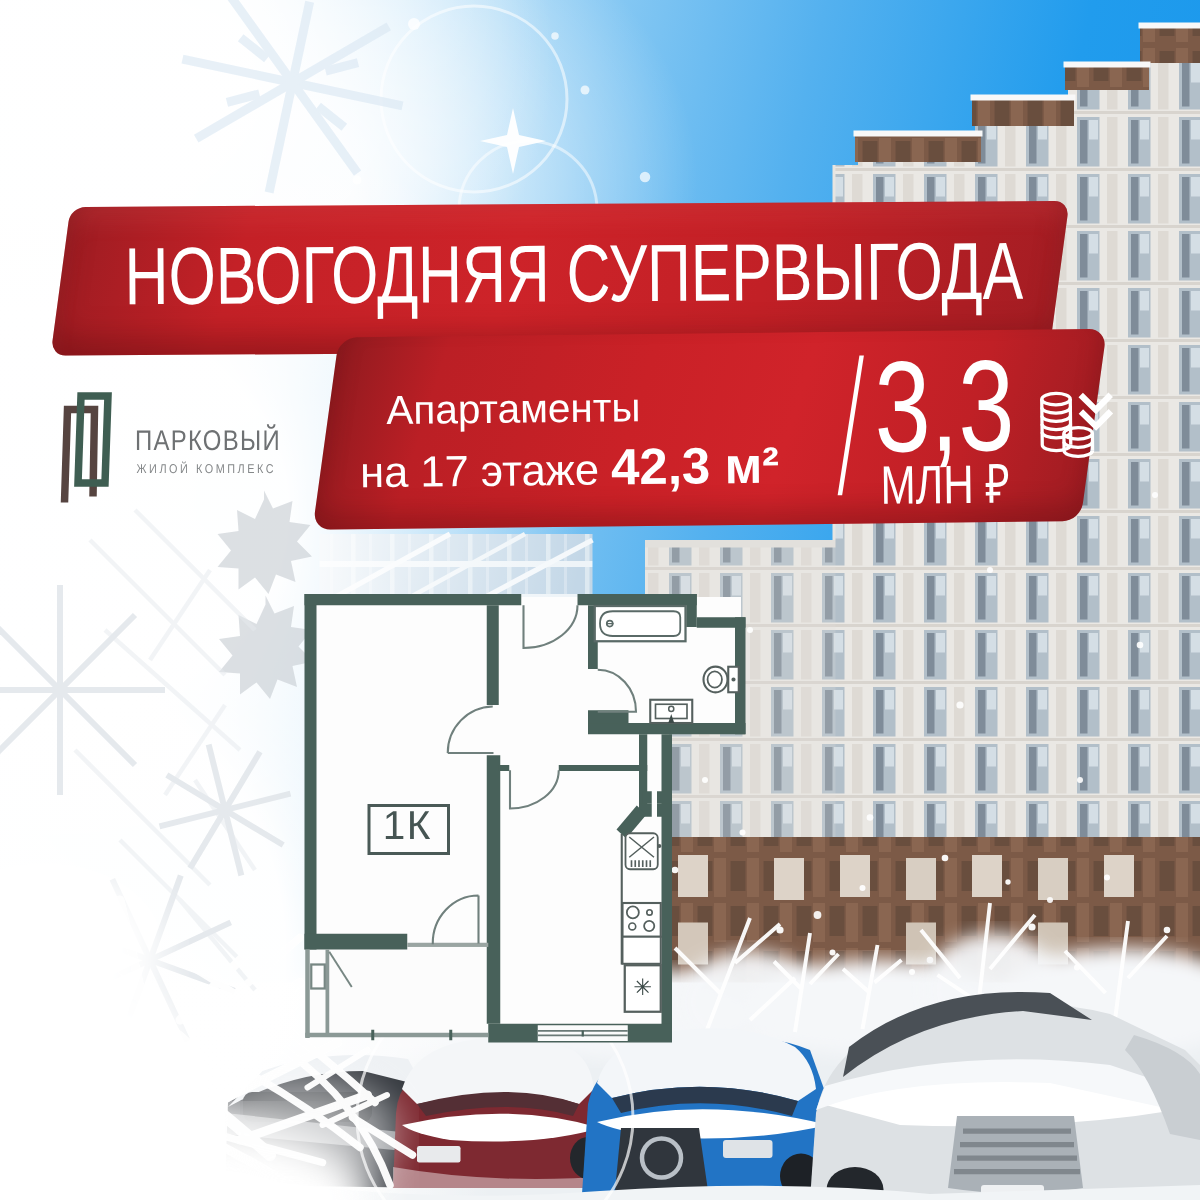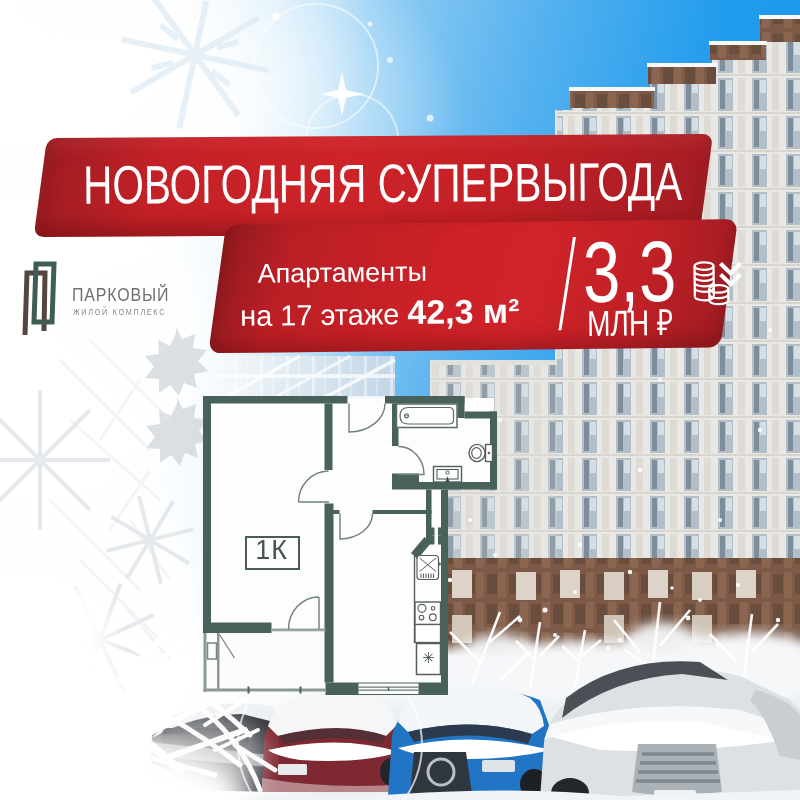--- a/index.html
+++ b/index.html
@@ -322,21 +322,21 @@
     <path d="M2,36 A 9.5,3.8 0 0 0 21,36"></path>
     <ellipse cx="26" cy="28.5" rx="9.5" ry="3.8"></ellipse>
     <path d="M16.5,28.5 V40 M35.5,28.5 V40"></path>
     <path d="M16.5,34 A 9.5,3.8 0 0 0 35.5,34"></path>
     <path d="M16.5,40 A 9.5,3.8 0 0 0 35.5,40"></path>
     <path d="M28,3 L38,13 L48,3" stroke-width="4.2"></path>
     <path d="M28,14 L38,24 L48,14" stroke-width="4.2"></path>
   </svg>
 </div>
 
-<div class="abs" style="left:12px;top:255px;width:200px;height:80px;">
+<div class="abs" style="left:30px;top:255px;width:200px;height:80px;">
   <svg class="abs" style="left:6px;top:5px" width="55" height="85" viewBox="0 0 55 85">
 
     <path d="M7,75 L9,13 L27,13 L26,71" fill="none" stroke="#564440" stroke-width="5"></path>
 
     <path d="M16,62 L18,4 L36,4 L34,62 Z" fill="none" stroke="#3f5e52" stroke-width="5"></path>
   </svg>
   <div class="abs" style="left:60px;top:29px;font-size:19px;letter-spacing:1px;color:#6e7173;transform:scaleX(0.84);transform-origin:left top;white-space:nowrap;">ПАРКОВЫЙ</div>
   <div class="abs" style="left:61px;top:52px;font-size:8.5px;letter-spacing:2px;color:#85888a;transform:scaleX(0.85);transform-origin:left top;white-space:nowrap;">ЖИЛОЙ КОМПЛЕКС</div>
 </div>
 

